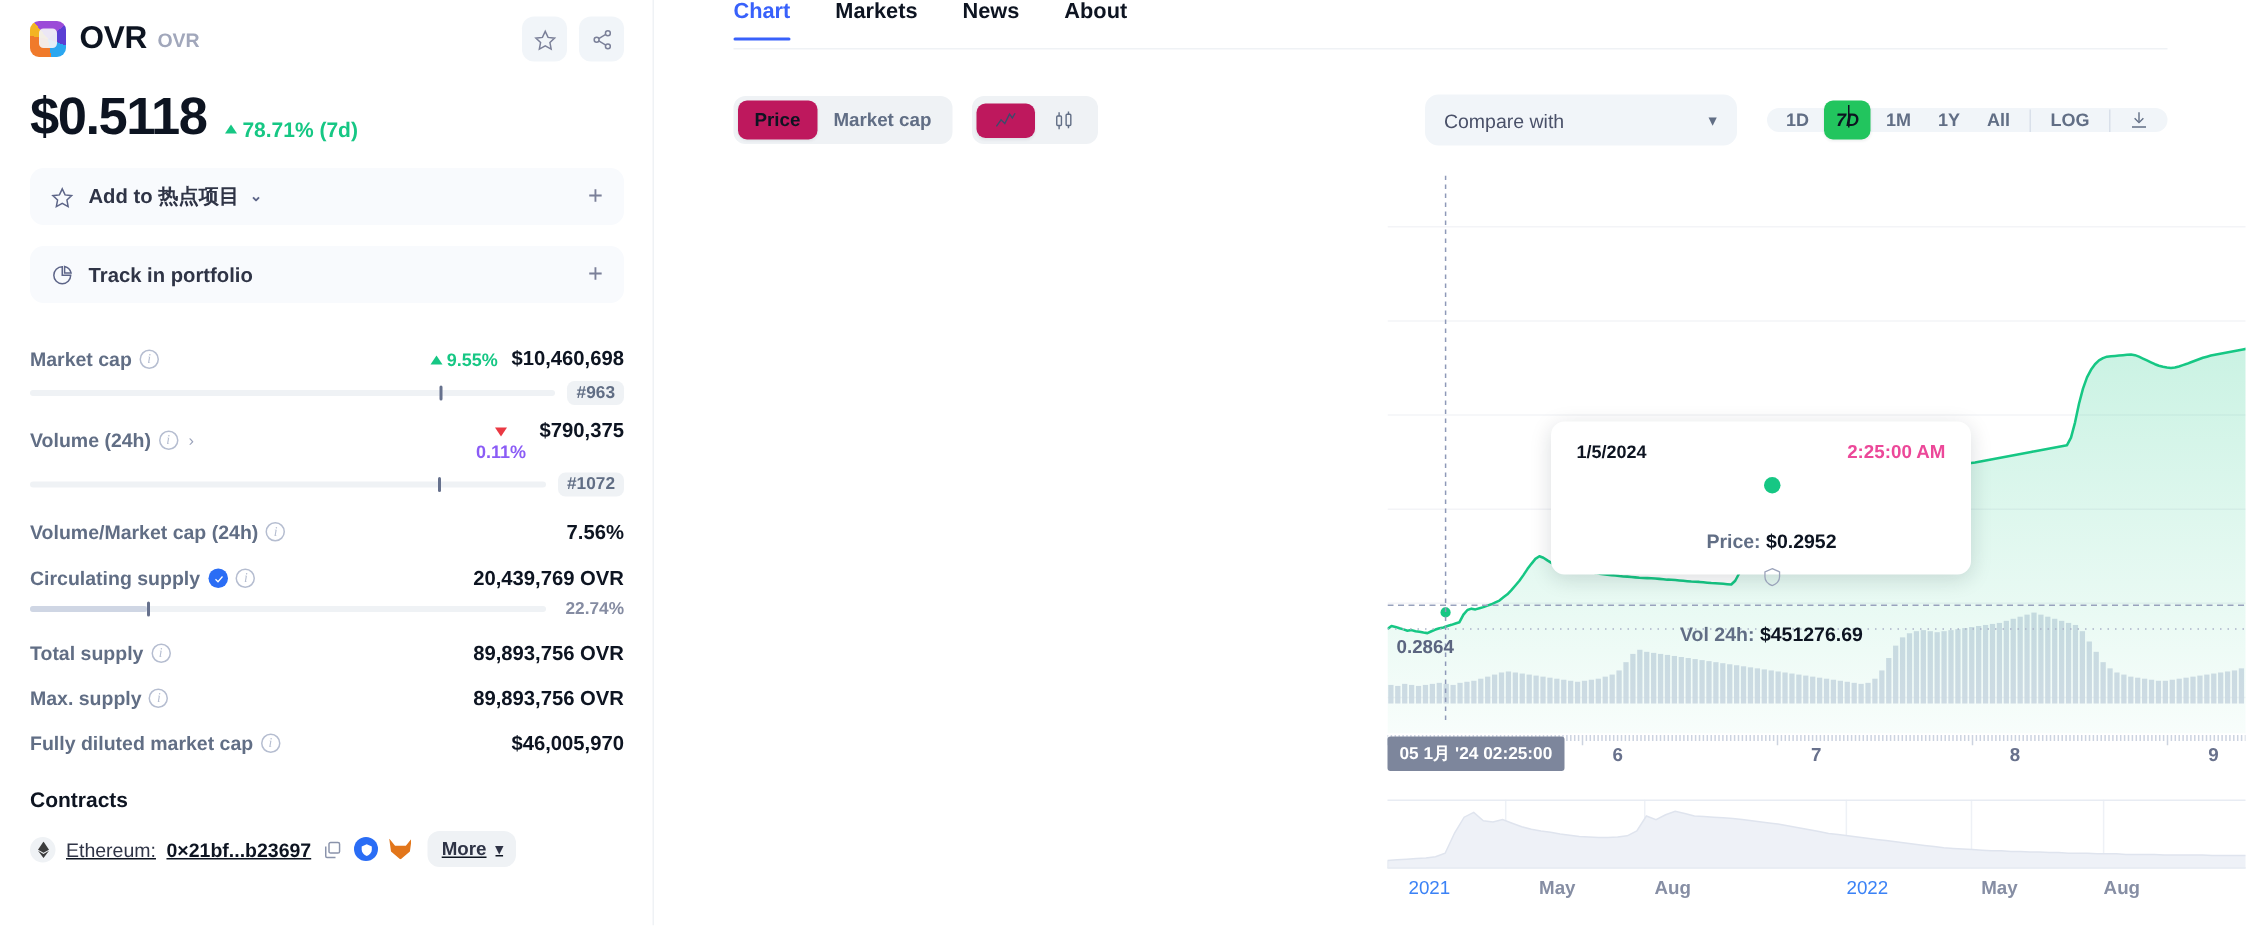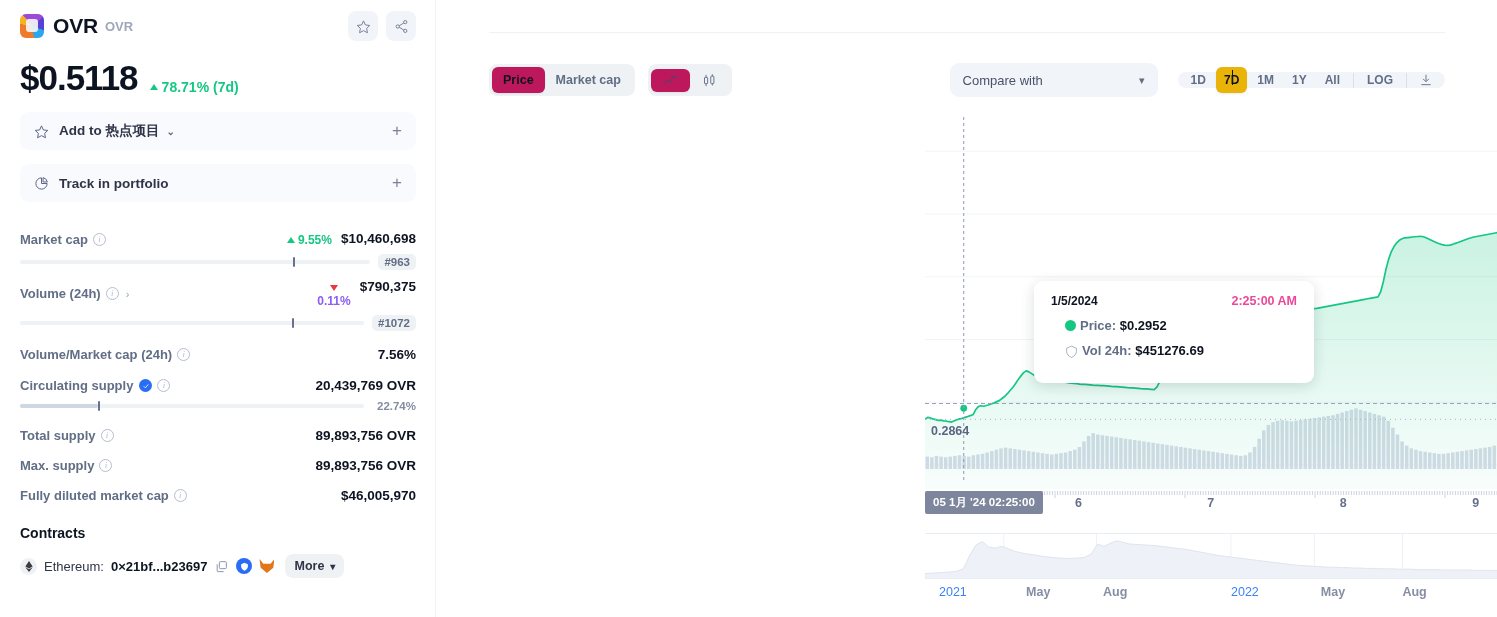--- a/index.html
+++ b/index.html
@@ -82,21 +82,21 @@
   .up { color: #16c784; } .down { color: #8b5cf6; flex-direction: column; }
   .stat-val { font-size: 13.5px; font-weight: 700; color: #0d1421; }
   .bar-row { display: flex; align-items: center; margin-top: 7px; gap: 8px; }
   .bar { position: relative; height: 4px; border-radius: 3px; background: #eff2f5; flex: 1; }
   .bar .fill { position: absolute; left: 0; top: 0; height: 4px; border-radius: 3px; background: #cfd6e4; }
   .bar .knob { position: absolute; top: -3px; width: 2px; height: 10px; background: #66718d; border-radius: 1px; }
   .rank-badge { font-size: 11.5px; font-weight: 700; color: #616e85; background: #eff2f5; border-radius: 5px; padding: 2px 6px; }
   .pct-right { font-size: 11.5px; font-weight: 600; color: #858ca2; min-width: 44px; text-align: right; }
 
   .contracts-title { font-size: 14px; font-weight: 700; margin-top: 22px; }
-  .contract-row { display: flex; align-items: center; margin-top: 13px; gap: 7px; font-size: 13px; }
+  .contract-row { display: flex; align-items: center; margin-top: 13px; gap: 7px; font-size: 13px; text-decoration: underline; }
   .eth-ic { width: 17px; height: 17px; border-radius: 50%; background: #eff2f5; display: flex; align-items: center; justify-content: center; }
   .eth-ic svg { width: 8px; height: 11px; fill: #3c3c3d; }
   .c-label { color: #2f3446; font-weight: 500; }
   .c-addr { font-weight: 700; color: #0d1421; }
   .mini-ic { width: 15px; height: 15px; display: inline-flex; align-items: center; justify-content: center; cursor: pointer; }
   .mini-ic svg { width: 13px; height: 13px; }
   .shield-blue { width: 16px; height: 16px; border-radius: 50%; background: #2a6df5; display: flex; align-items: center; justify-content: center; }
   .shield-blue svg { width: 9px; height: 9px; fill: #fff; }
   .fox { width: 15px; height: 14px; background: #e2761b; clip-path: polygon(0 0,26% 34%,74% 34%,100% 0,92% 62%,50% 100%,8% 62%); }
   .more-btn {
@@ -129,37 +129,37 @@
   .seg-icons .opt.active svg { stroke: #3e4a6b; }
 
   .compare {
     margin-left: auto; width: 208px; height: 34px; background: #f1f5f9; border-radius: 9px;
     display: flex; align-items: center; padding: 0 13px; font-size: 13px; font-weight: 500; color: #4a5169; cursor: pointer;
   }
   .compare .chev { margin-left: auto; color: #616e85; font-size: 11px; }
 
   .ranges { margin-left: 20px; height: 16px; background: #f1f5f9; border-radius: 8px; display: flex; align-items: center; padding: 3px 5px; gap: 2px; }
   .ranges .r { font-size: 12px; font-weight: 700; color: #616e85; padding: 4px 8px; border-radius: 6px; cursor: pointer; line-height: 18px; }
-  .ranges .r.active { background: #eab308; color: #0d1421; box-shadow: 0 1px 2px rgba(16,24,40,.08); position: relative; }
+  .ranges .r.active { background: #22c55e; color: #0d1421; box-shadow: 0 1px 2px rgba(16,24,40,.08); position: relative; font-style: italic; }
   .ranges .sep { width: 1px; height: 15px; background: #d9e0ea; margin: 0 3px; }
   .ranges .dl { padding: 3px 7px; display: flex; align-items: center; cursor: pointer; }
   .ranges .dl svg { width: 14px; height: 14px; stroke: #616e85; fill: none; stroke-width: 1.6; }
   .text-caret { position: absolute; left: 50%; top: 3px; width: 1px; height: 15px; background: #0d1421; }
   .chart-area { position: absolute; left: 489px; top: 117px; width: 927px; height: 372px; }
 
   
   .tooltip {
     position: absolute; left: 598px; top: 281px; width: 280px; height: 102px;
     background: #fff; border-radius: 9px; box-shadow: 0 3px 14px rgba(16,24,40,.15);
     padding: 13px 17px;
   }
   .tt-top { display: flex; align-items: baseline; }
   .tt-date { font-size: 12px; font-weight: 700; color: #0d1421; }
   .tt-time { margin-left: auto; font-size: 12.5px; font-weight: 600; color: #ec4899; }
-  .tt-row { display: flex; align-items: center; margin-top: 10px; gap: 4px; padding-left: 14px; }
+  .tt-row { display: flex; align-items: center; margin-top: 10px; gap: 24px; padding-left: 14px; flex-direction: column; }
   .dot-g { width: 11px; height: 11px; border-radius: 50%; background: #16c784; }
   .sh { width: 13px; height: 13px; }
   .sh svg { width: 13px; height: 13px; fill: none; stroke: #9aa3ba; stroke-width: 1.6; }
   .tt-lbl { font-size: 13px; color: #616e85; font-weight: 600; }
   .tt-lbl b { color: #0d1421; font-weight: 700; }
 
   
   .xaxis { position: absolute; left: 489px; top: 489px; width: 927px; height: 30px; }
   .xtick { position: absolute; top: 7px; font-size: 12.5px; font-weight: 700; color: #68718c; transform: translateX(-50%); }
   .xbadge {
@@ -361,20 +361,26 @@
       <span class="fox"></span>
       <button class="more-btn">
         <span>More</span>
         <span style="font-size:10px">▾</span>
       </button>
     </div>
   </div>
 
   <div class="right">
 
+    <div class="tabs">
+      <div class="tab active">Chart</div>
+      <div class="tab">Markets</div>
+      <div class="tab">News</div>
+      <div class="tab">About</div>
+    </div>
     <div class="tabs-rule"></div>
 
     <div class="chart-toolbar">
       <div class="seg">
         <div class="opt active">Price</div>
         <div class="opt">Market cap</div>
       </div>
 
       <div class="seg seg-icons">
         <div class="opt active">

